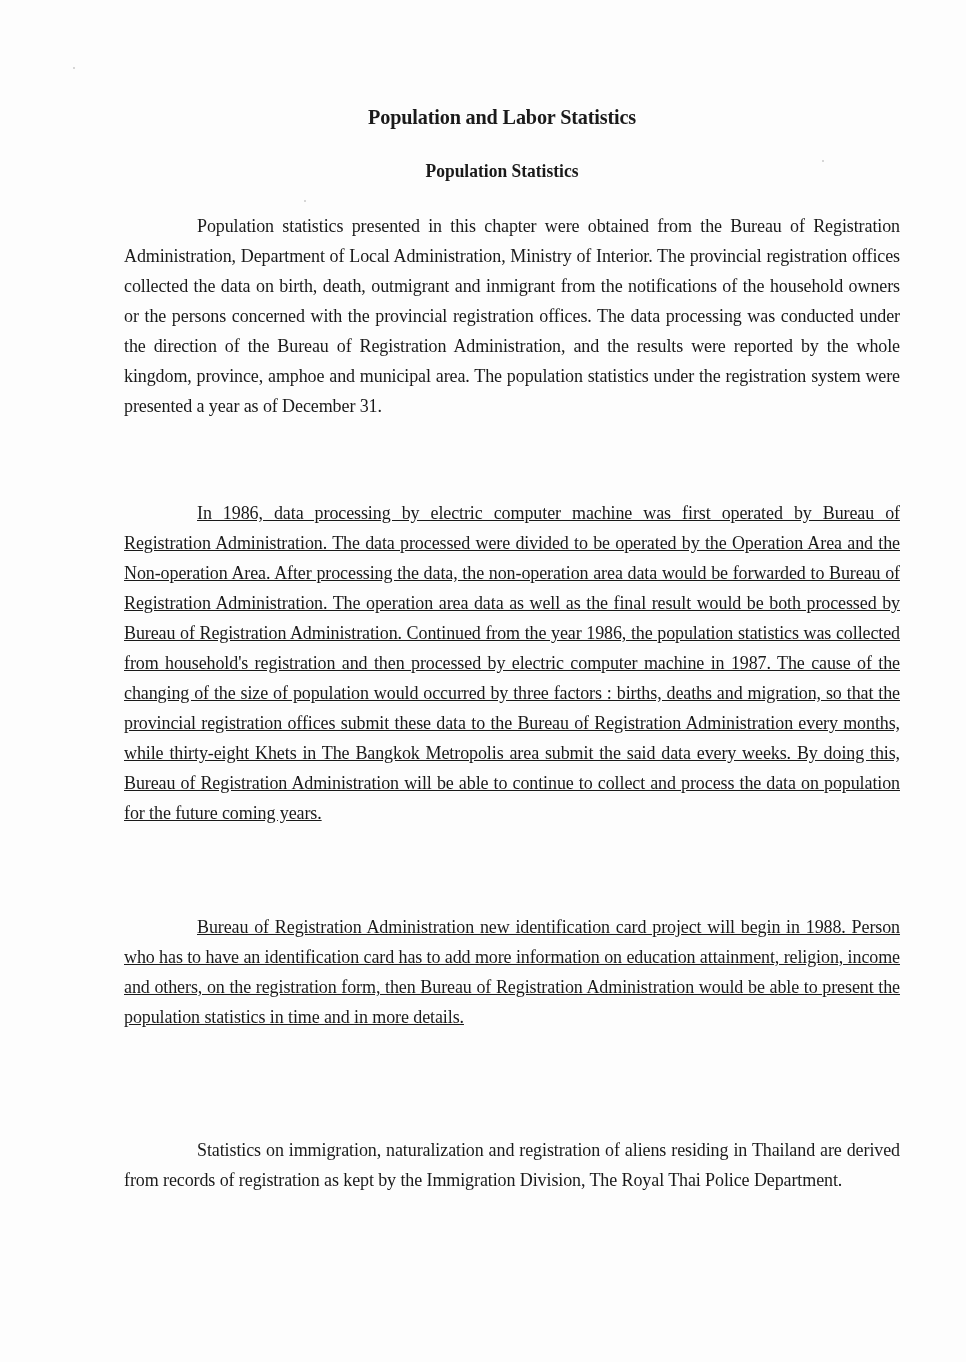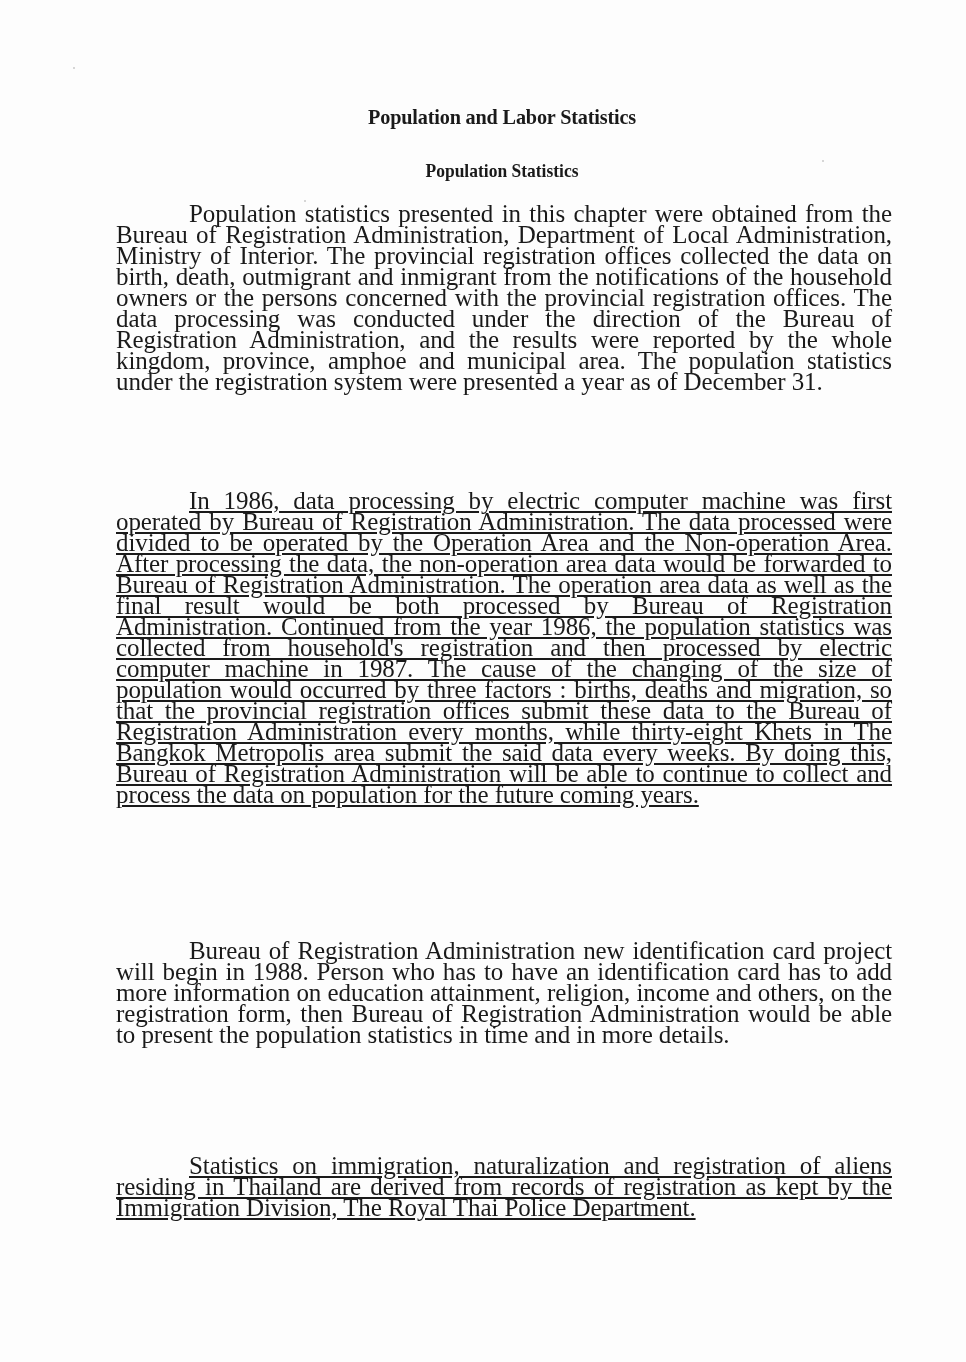--- a/index.html
+++ b/index.html
@@ -50,31 +50,31 @@
       text-align: center;
       font-weight: bold;
       font-size: 19px;
       transform: scaleX(0.92);
       transform-origin: 50% 0;
     }
     .body-text {
       position: absolute;
       left: 116px;
       width: 776px;
-      font-size: 25px;
-      line-height: 21px;
+      font-size: 18px;
+      line-height: 30px;
       text-align: justify;
       text-indent: 73px;
-      margin: 0;
+      margin: 8px;
       letter-spacing: -0.1px;
     }
     #para-1 { top: 203px; }
     #para-2 { top: 490px; text-decoration: underline; }
-    #para-3 { top: 940px; }
-    #para-4 { top: 1155px; text-decoration: underline; }
+    #para-3 { top: 904px; text-decoration: underline; }
+    #para-4 { top: 1127px; }
   </style>
 </head>
 <body>
 
 <div class="page">
   <span class="speck" style="left:73px; top:67px;"></span>
   <span class="speck" style="left:822px; top:160px;"></span>
   <span class="speck" style="left:304px; top:200px;"></span>
 
   <h1 class="title" style="margin:0;">Population and Labor Statistics</h1>

